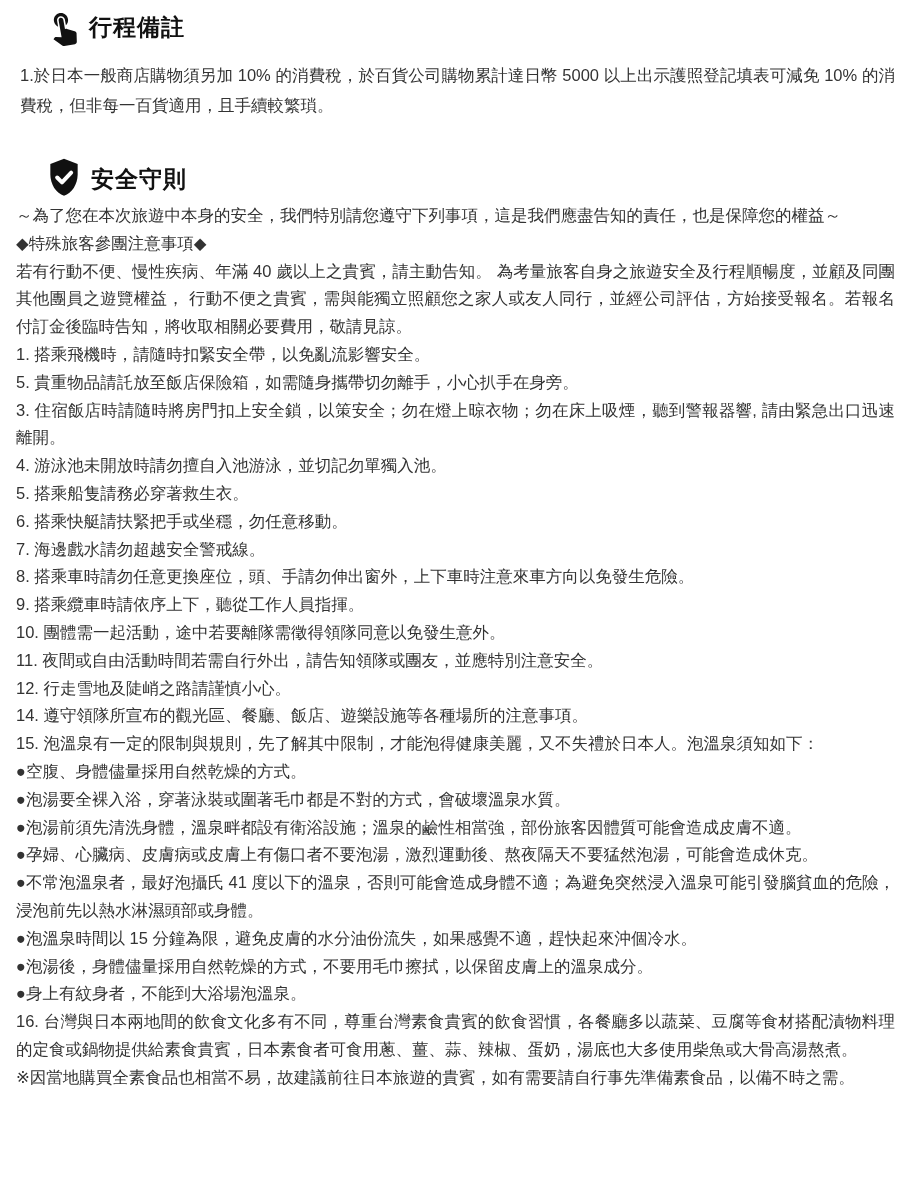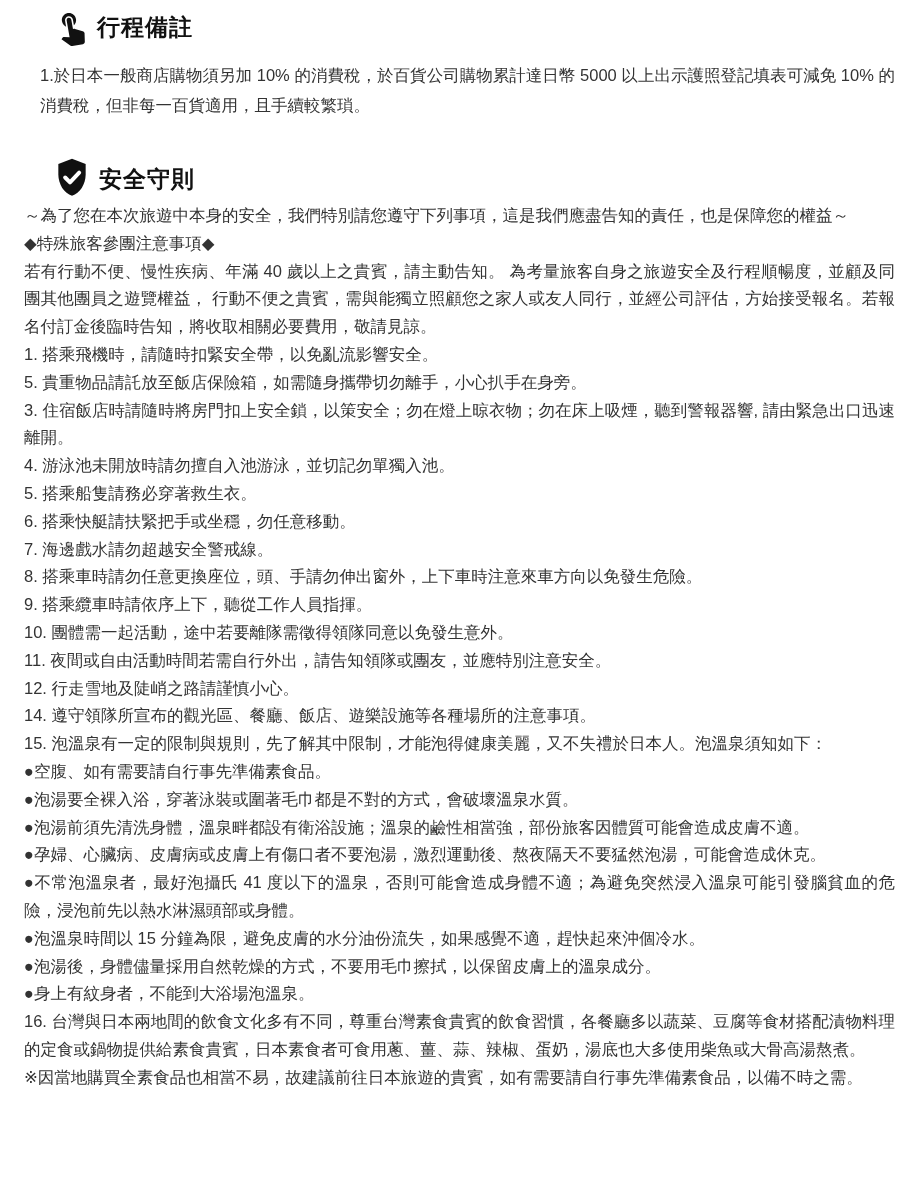--- a/index.html
+++ b/index.html
@@ -9,21 +9,21 @@
     background: #ffffff;
   }
   body {
     width: 905px;
     height: 1182px;
     overflow: hidden;
     font-family: "Liberation Sans", "DejaVu Sans", sans-serif;
     color: #333333;
   }
   .content {
-    padding: 5px 10px 0 24px;
+    padding: 5px 10px 0 16px;
   }
   .section-heading {
     display: flex;
     align-items: center;
     gap: 7px;
     margin-left: 28px;
     color: #111111;
   }
   .section-heading .icon {
     flex: 0 0 auto;
@@ -32,21 +32,21 @@
   }
   .section-title {
     font-size: 23px;
     font-weight: 700;
     letter-spacing: 1px;
     color: #111111;
   }
   #notes-heading { padding-top: 2px; }
   #safety-heading { margin-top: 36px; }
   .notes-paragraph {
-    margin: 13px 0 0 16px;
+    margin: 13px 0 0 4px;
     font-size: 16.5px;
     line-height: 30px;
     text-align: justify;
   }
   .safety-lines {
     margin-top: 0;
   }
   .safety-line {
     margin: 0;
     font-size: 16.5px;
@@ -94,21 +94,21 @@
         <p class="safety-line">5. 搭乘船隻請務必穿著救生衣。</p>
         <p class="safety-line">6. 搭乘快艇請扶緊把手或坐穩，勿任意移動。</p>
         <p class="safety-line">7. 海邊戲水請勿超越安全警戒線。</p>
         <p class="safety-line">8. 搭乘車時請勿任意更換座位，頭、手請勿伸出窗外，上下車時注意來車方向以免發生危險。</p>
         <p class="safety-line">9. 搭乘纜車時請依序上下，聽從工作人員指揮。</p>
         <p class="safety-line">10. 團體需一起活動，途中若要離隊需徵得領隊同意以免發生意外。</p>
         <p class="safety-line">11. 夜間或自由活動時間若需自行外出，請告知領隊或團友，並應特別注意安全。</p>
         <p class="safety-line">12. 行走雪地及陡峭之路請謹慎小心。</p>
         <p class="safety-line">14. 遵守領隊所宣布的觀光區、餐廳、飯店、遊樂設施等各種場所的注意事項。</p>
         <p class="safety-line">15. 泡溫泉有一定的限制與規則，先了解其中限制，才能泡得健康美麗，又不失禮於日本人。泡溫泉須知如下：</p>
-        <p class="safety-line">●空腹、如有需要請自行事先準備素食品。</p>
+        <p class="safety-line">●空腹、身體儘量採用自然乾燥的方式。</p>
         <p class="safety-line">●泡湯要全裸入浴，穿著泳裝或圍著毛巾都是不對的方式，會破壞溫泉水質。</p>
         <p class="safety-line">●泡湯前須先清洗身體，溫泉畔都設有衛浴設施；溫泉的鹼性相當強，部份旅客因體質可能會造成皮膚不適。</p>
         <p class="safety-line">●孕婦、心臟病、皮膚病或皮膚上有傷口者不要泡湯，激烈運動後、熬夜隔天不要猛然泡湯，可能會造成休克。</p>
         <p class="safety-line">●不常泡溫泉者，最好泡攝氏 41 度以下的溫泉，否則可能會造成身體不適；為避免突然浸入溫泉可能引發腦貧血的危險，浸泡前先以熱水淋濕頭部或身體。</p>
         <p class="safety-line">●泡溫泉時間以 15 分鐘為限，避免皮膚的水分油份流失，如果感覺不適，趕快起來沖個冷水。</p>
         <p class="safety-line">●泡湯後，身體儘量採用自然乾燥的方式，不要用毛巾擦拭，以保留皮膚上的溫泉成分。</p>
         <p class="safety-line">●身上有紋身者，不能到大浴場泡溫泉。</p>
         <p class="safety-line">16. 台灣與日本兩地間的飲食文化多有不同，尊重台灣素食貴賓的飲食習慣，各餐廳多以蔬菜、豆腐等食材搭配漬物料理的定食或鍋物提供給素食貴賓，日本素食者可食用蔥、薑、蒜、辣椒、蛋奶，湯底也大多使用柴魚或大骨高湯熬煮。</p>
         <p class="safety-line">※因當地購買全素食品也相當不易，故建議前往日本旅遊的貴賓，如有需要請自行事先準備素食品，以備不時之需。</p>
       </div>

